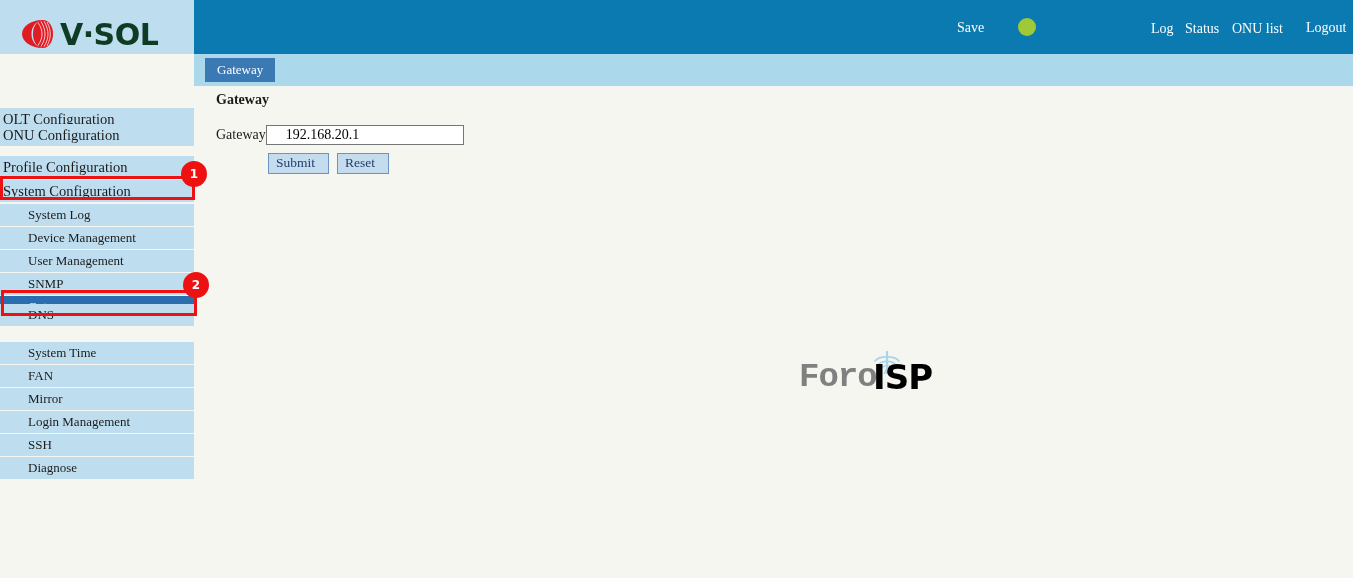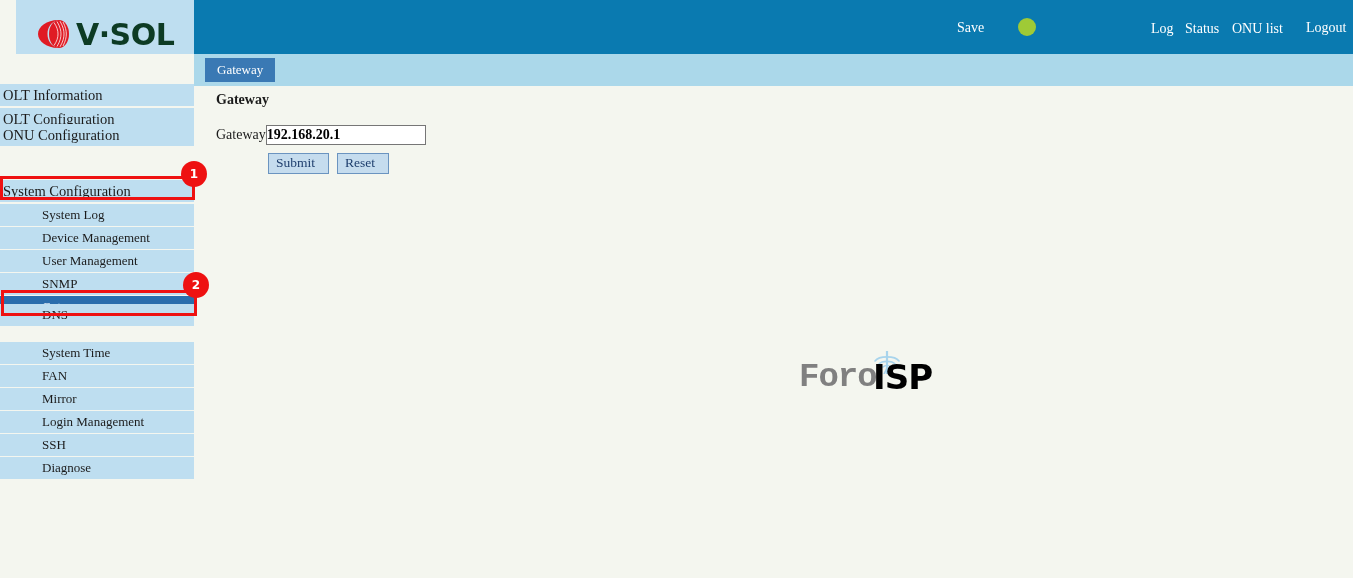--- a/index.html
+++ b/index.html
@@ -16,21 +16,21 @@
   }
 
   
   #header {
     position: absolute;
     left: 0; top: 0;
     width: 1353px; height: 54px;
   }
   #logo-panel {
     position: absolute;
-    left: 16px; top: 0;
+    left: 0; top: 0;
     width: 194px; height: 54px;
     background: #bedef0;
     text-decoration: underline;
   }
   #logo-mark {
     position: absolute;
     left: 18px; top: 19px;
     width: 38px; height: 30px;
   }
   #logo-text {
@@ -86,21 +86,21 @@
     background: #bedef0;
     box-sizing: border-box;
     color: #1b1b1b;
     font-size: 14.5px;
     line-height: 22px;
     white-space: nowrap;
     cursor: pointer;
   }
   .menu-top { padding-left: 3px; }
   .menu-sub {
-    padding-left: 42px;
+    padding-left: 28px;
     font-size: 13px;
   }
   .menu-sub.active {
     background: #2a6ead;
     color: #ffffff;
   }
 
   
   #tabstrip {
     position: absolute;
@@ -144,28 +144,27 @@
   }
   #gateway-label {
     font-size: 14px;
     color: #1b1b1b;
     white-space: nowrap;
   }
   #gateway-input {
     width: 158px;
     height: 18px;
     margin: 0;
-    padding: 0 0;
+    padding: 0 19px;
     border: 1px solid #767676;
     background: #ffffff;
     font-family: "Liberation Serif", serif;
     font-size: 14px;
     color: #000000;
     box-sizing: content-box;
-    font-weight: bold;
   }
   #button-row {
     position: absolute;
     left: 74px; top: 67px;
   }
   .form-btn {
     display: inline-block;
     margin-right: 4px;
     padding: 1px 13px 2px 7px;
     border: 1px solid #6b94c0;
@@ -257,23 +256,23 @@
     <div class="top-link" id="top-log">Log</div>
     <div class="top-link" id="top-status">Status</div>
     <div class="top-link" id="top-onulist">ONU list</div>
     <div class="top-link" id="top-logout">Logout</div>
   </div>
 
 </div>
 
 <div id="sidebar">
 
-  <div class="menu-top" style="top:30px">OLT Information</div>
   <div class="menu-top" style="top:54px">OLT Configuration</div>
   <div class="menu-top" style="top:70px">ONU Configuration</div>
+  <div class="menu-top" style="top:102px">Profile Configuration</div>
   <div class="menu-top" style="top:126px">System Configuration</div>
 
   <div class="menu-sub" style="top:150px">System Log</div>
   <div class="menu-sub" style="top:173px">Device Management</div>
   <div class="menu-sub" style="top:196px">User Management</div>
   <div class="menu-sub" style="top:219px">SNMP</div>
   <div class="menu-sub active" style="top:242px">Gateway</div>
   <div class="menu-sub" style="top:250px">DNS</div>
   <div class="menu-sub" style="top:311px">FAN</div>
   <div class="menu-sub" style="top:288px">System Time</div>

